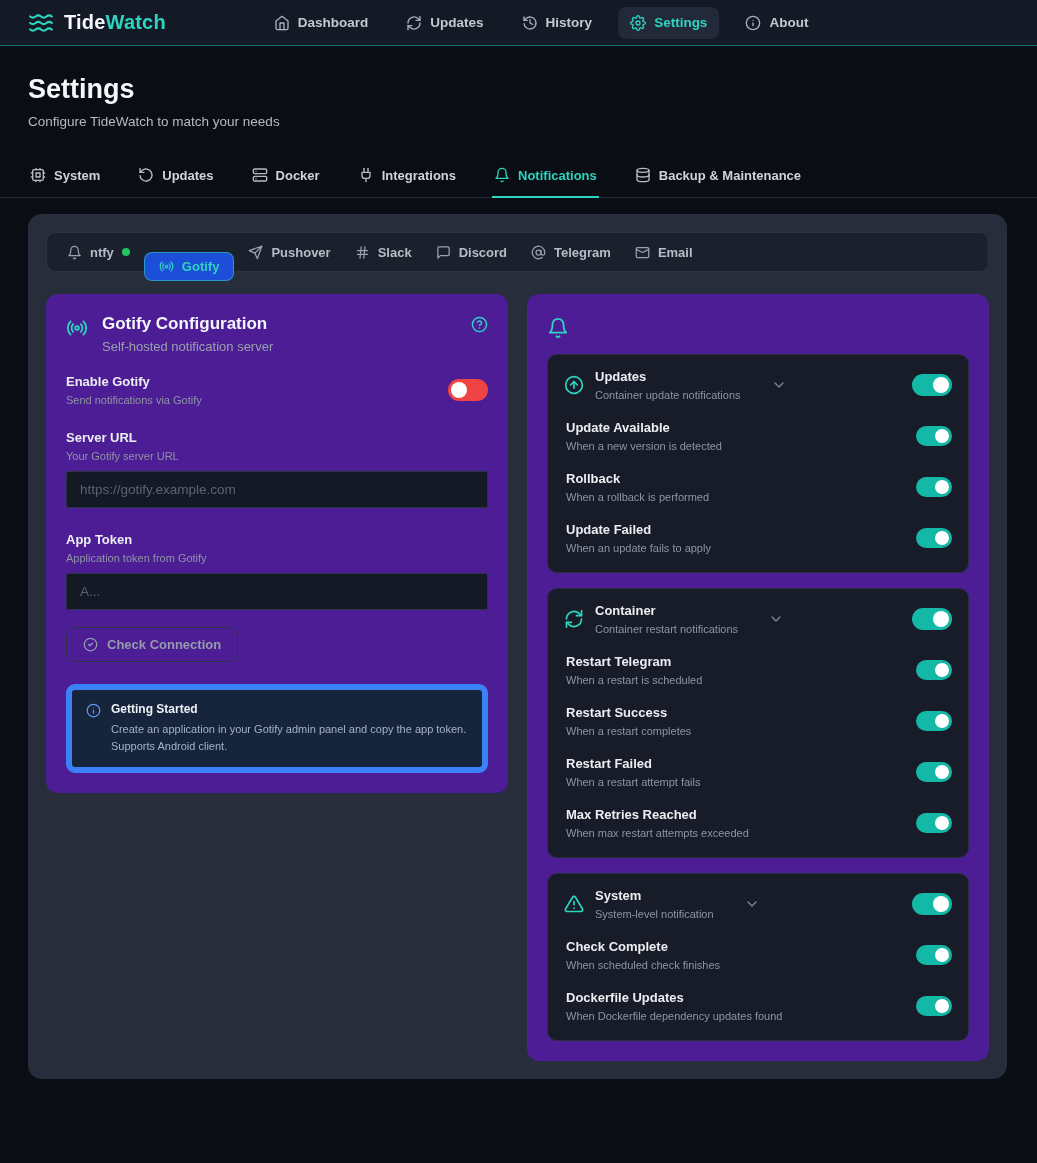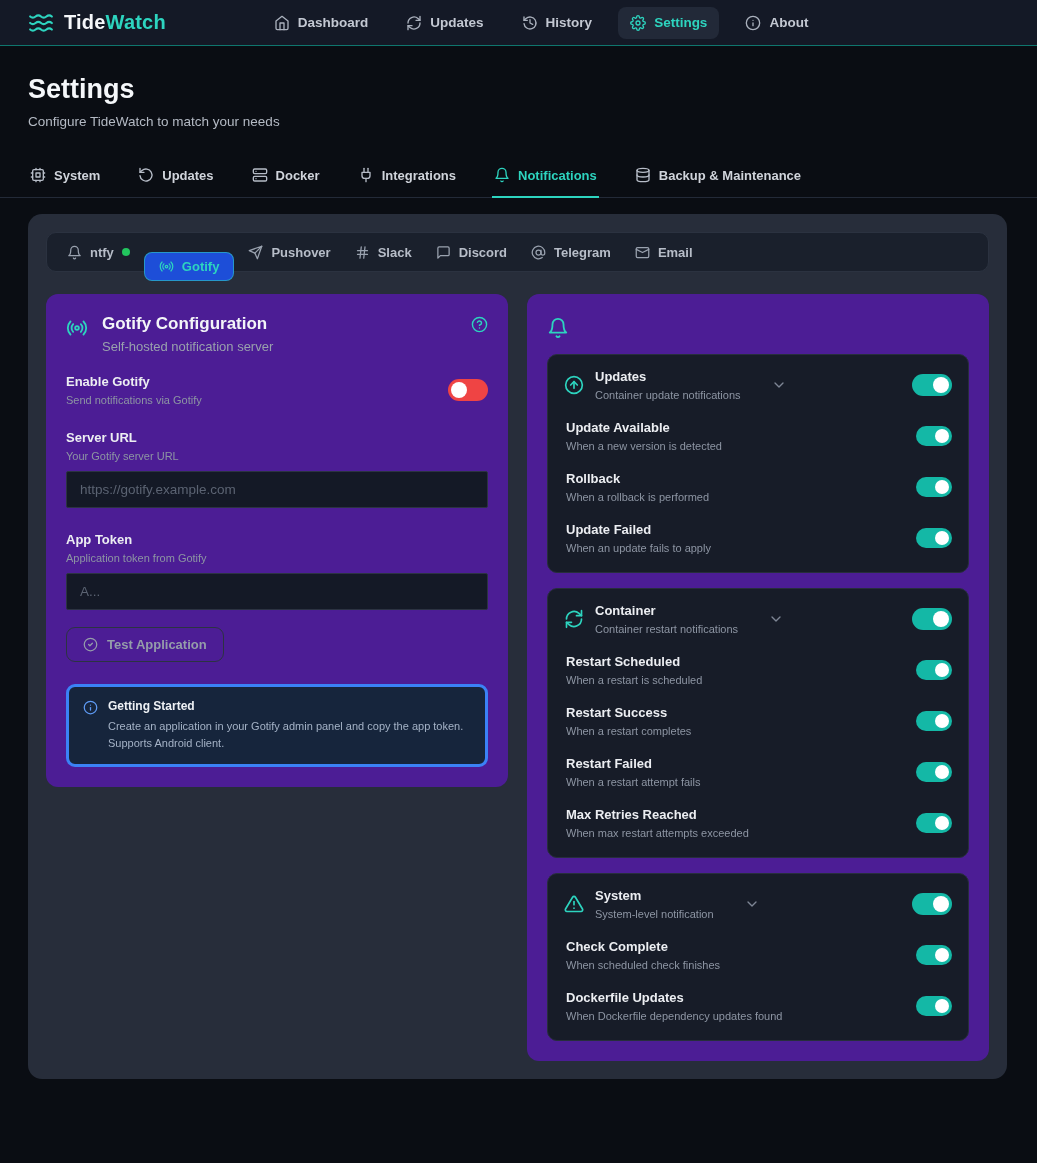--- a/index.html
+++ b/index.html
@@ -61,21 +61,21 @@
   .toggle.sm { width:36px; height:20px; } .toggle.sm .knob { width:14px; height:14px; }
 
   
   .setting-row { display:flex; align-items:center; justify-content:space-between; margin-top:20px; }
   .lbl { font-size:13px; font-weight:bold; color:#eceef2; }
   .desc { font-size:11px; color:#8d95a3; margin-top:5px; }
   .field { margin-top:24px; }
   .field input { width:100%; margin-top:9px; height:37px; background:#141926; border:1px solid #2c3342; border-radius:2px; padding:0 13px; font-size:13.5px; color:#dfe3ea; font-family:"Liberation Sans",sans-serif; outline:none; }
   .field input::placeholder { color:#5b6372; }
   .test-btn { display:inline-flex; align-items:center; gap:9px; margin-top:17px; padding:9px 16px; border:1px solid #2c3342; border-radius:9px; background:transparent; color:#959daa; font-size:13px; font-weight:bold; cursor:pointer; font-family:"Liberation Sans",sans-serif; }
-  .info-box { display:flex; gap:10px; margin-top:22px; background:#16253c; border:3px solid #3b82f6; border-radius:9px; padding:12px 14px; }
+  .info-box { display:flex; gap:10px; margin-top:22px; background:#16253c; border:6px solid #3b82f6; border-radius:9px; padding:12px 14px; }
   .info-box svg { color:#5e9bf5; flex:none; margin-top:1px; }
   .info-title { font-size:12px; font-weight:bold; color:#eef1f5; }
   .info-text { font-size:11px; color:#a4b2c6; margin-top:5px; line-height:1.55; }
 
   
   .ev-group { border:1px solid #272e3c; background:#171c28; border-radius:10px; padding:14px 16px 18px 16px; margin-top:15px; }
   .ev-head { display:flex; align-items:center; }
   .ev-head-icon { color:#2dd4bf; margin-right:11px; flex:none; }
   .ev-chev { color:#7e8695; margin-left:30px; cursor:pointer; }
   .ev-row { display:flex; align-items:center; justify-content:space-between; margin-top:19px; padding-left:2px; }
@@ -334,21 +334,21 @@
         <input type="text" placeholder="A..." style="">
       </div>
 
       <button class="test-btn">
         <span>
             <svg width="15" height="15" viewBox="0 0 24 24" fill="none" stroke="currentColor" stroke-width="2" stroke-linecap="round" stroke-linejoin="round">
               <circle cx="12" cy="12" r="10"></circle>
               <path d="M9 12l2 2 4-4"></path>
             </svg>
           </span>
-        <span>Test Application</span>
+        <span>Check Connection</span>
       </button>
 
       <div class="info-box">
         <span>
             <svg width="15" height="15" viewBox="0 0 24 24" fill="none" stroke="currentColor" stroke-width="2" stroke-linecap="round" stroke-linejoin="round">
               <circle cx="12" cy="12" r="10"></circle>
               <path d="M12 16v-4"></path>
               <path d="M12 8h.01"></path>
             </svg>
           </span>
@@ -440,21 +440,21 @@
                 <path d="M6 9l6 6 6-6"></path>
               </svg>
             </span>
           <div class="head-spacer"></div>
           <div class="toggle on">
               <span class="knob"></span>
             </div>
         </div>
         <div class="ev-row">
           <div>
-            <div class="lbl">Restart Scheduled</div>
+            <div class="lbl">Restart Telegram</div>
             <div class="desc">When a restart is scheduled</div>
           </div>
           <div class="toggle sm on">
               <span class="knob"></span>
             </div>
         </div>
         <div class="ev-row">
           <div>
             <div class="lbl">Restart Success</div>
             <div class="desc">When a restart completes</div>

